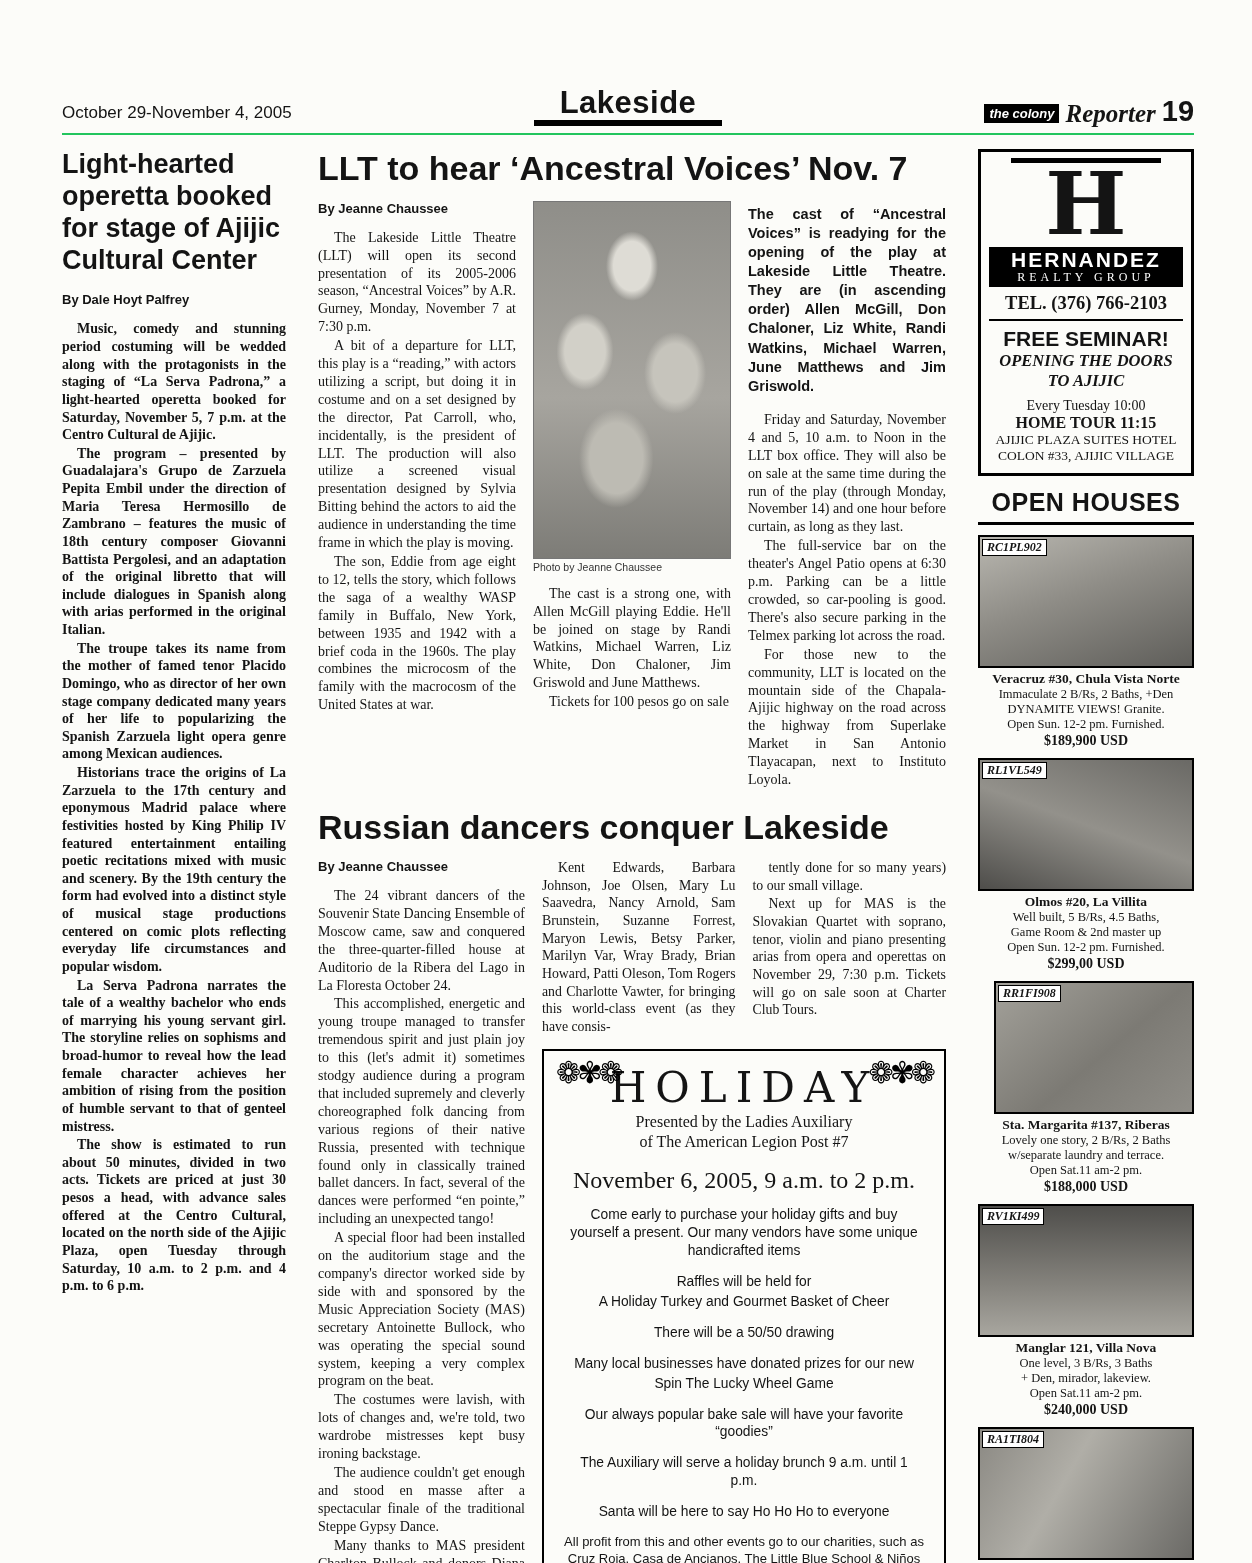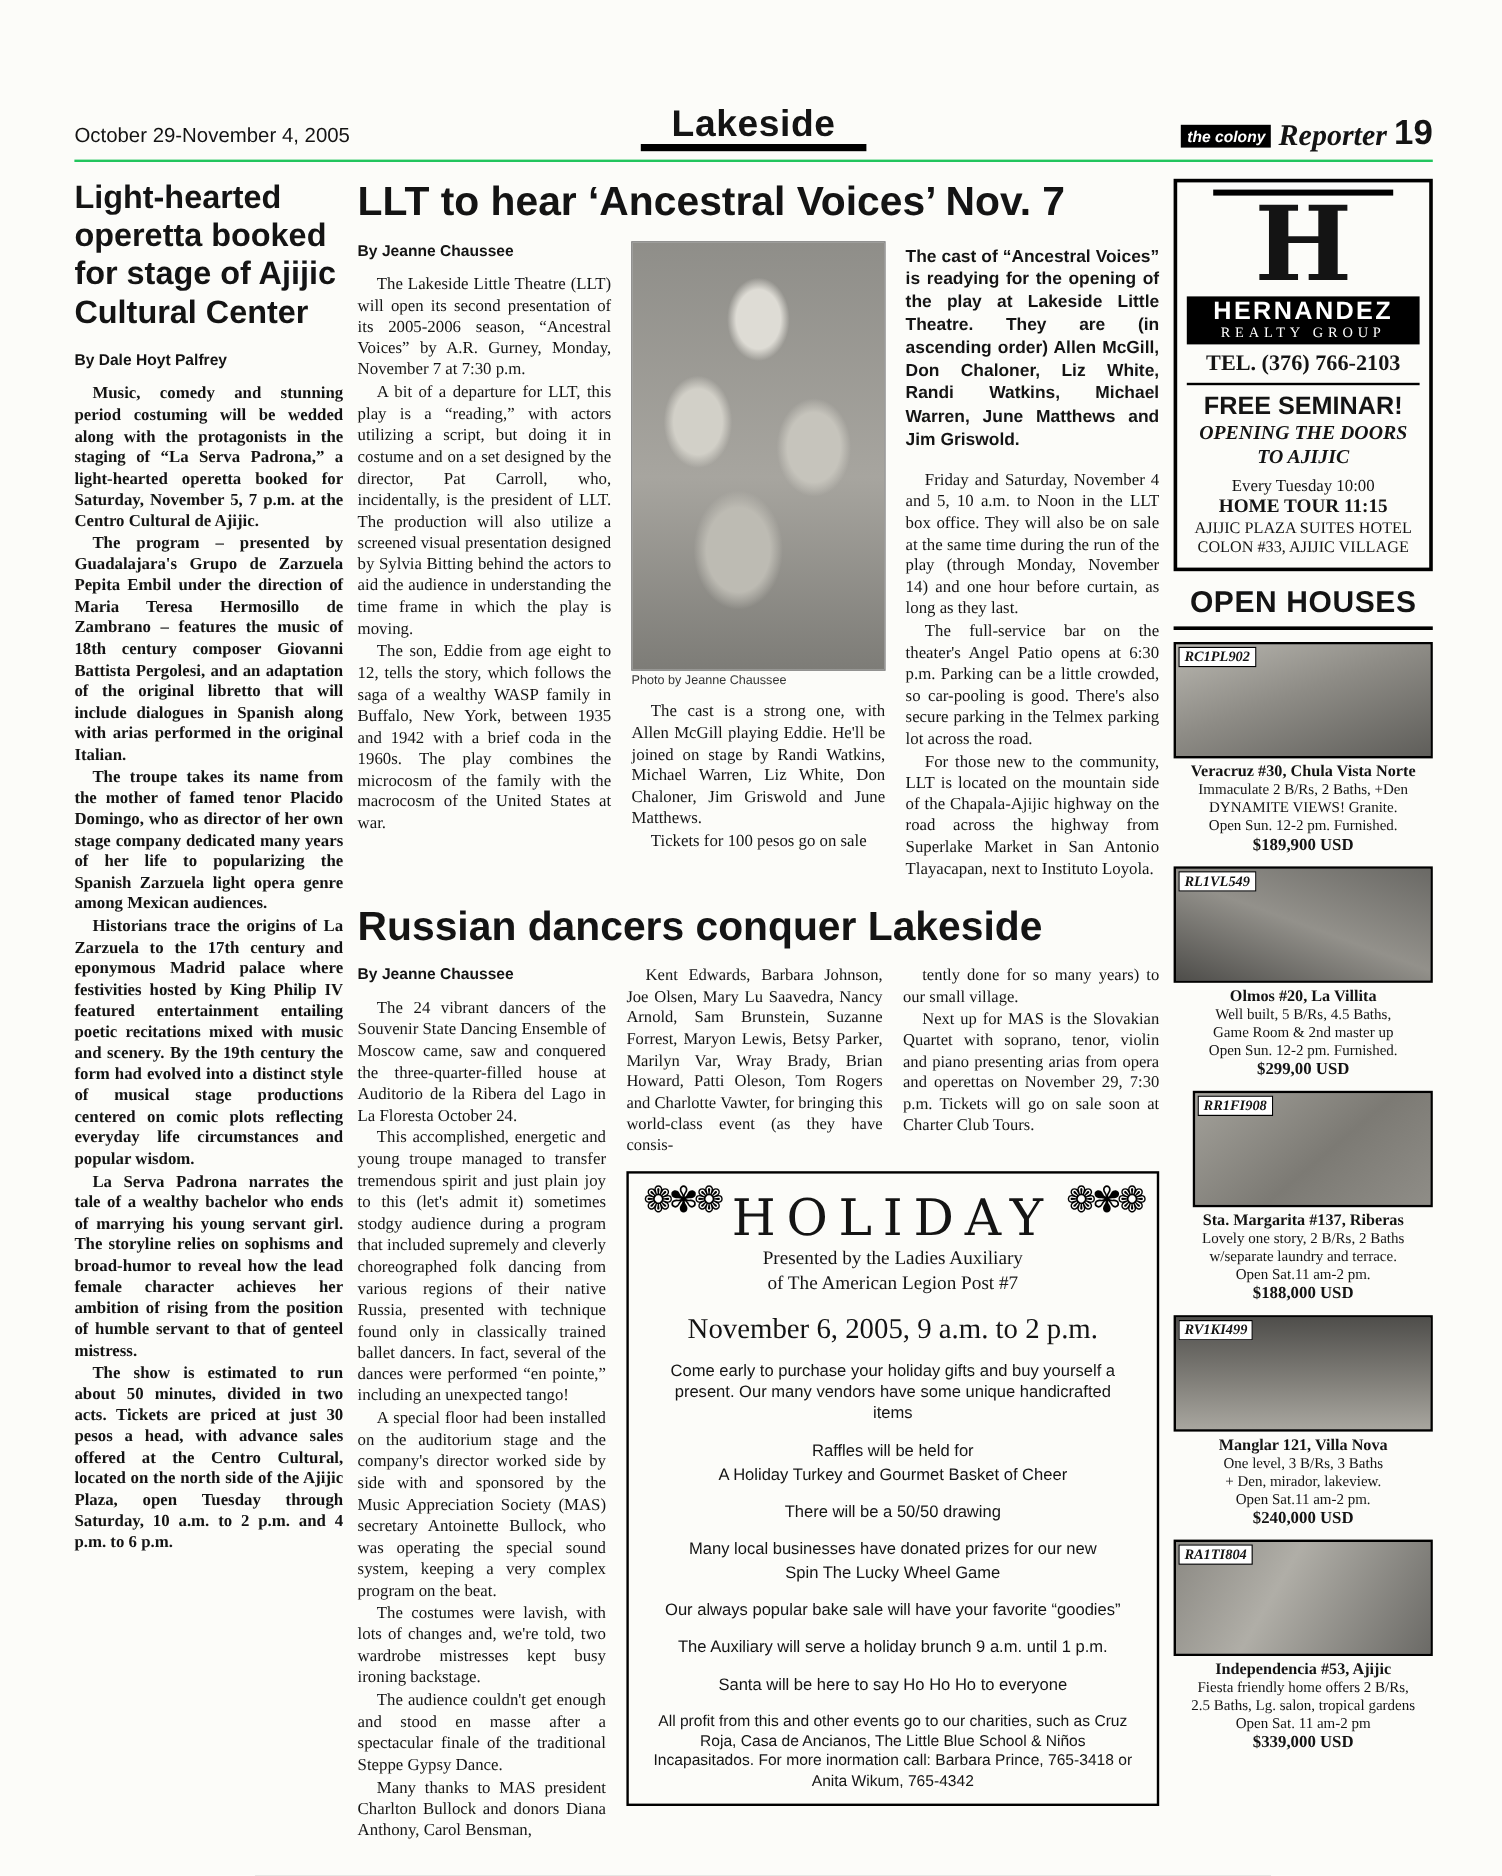--- a/index.html
+++ b/index.html
@@ -19,21 +19,21 @@
   .pg-section {
     display:inline-block; font-family:"Liberation Sans",sans-serif; font-weight:bold;
     font-size:31px; letter-spacing:.5px; line-height:1; border-bottom:6px solid #000; padding:0 26px 2px;
   }
   .pg-right { text-align:right; display:flex; justify-content:flex-end; align-items:flex-end; gap:6px; }
   .colony-tag { background:#000; color:#fff; font-family:"Liberation Sans",sans-serif; font-weight:bold; font-style:italic; font-size:13px; padding:2px 5px; margin-bottom:3px; }
   .reporter { font-weight:bold; font-style:italic; font-size:25px; line-height:1; }
   .pg-num { font-family:"Liberation Sans",sans-serif; font-weight:bold; font-size:29px; line-height:1; }
 
   
-  .content { display:flex; gap:12px; margin-top:14px; flex:1; min-height:0; }
+  .content { display:flex; gap:32px; margin-top:14px; flex:1; min-height:0; }
   .col-left  { width:224px; flex:none; }
   .col-center{ flex:1; min-width:0; }
   .col-right { width:216px; flex:none; }
 
   
   .op-title { font-family:"Liberation Sans",sans-serif; font-weight:bold; font-size:27px; line-height:1.18; margin-bottom:16px; }
   .byline { font-family:"Liberation Sans",sans-serif; font-weight:bold; font-size:13px; margin-bottom:13px; }
   .op-body p { font-size:14px; font-weight:bold; line-height:1.26; text-align:justify; text-indent:15px; margin-bottom:1px; }
 
   
@@ -81,21 +81,21 @@
   .hdz-name { font-family:"Liberation Sans",sans-serif; font-weight:bold; font-size:21px; letter-spacing:2px; line-height:1.05; }
   .hdz-group { font-size:12px; letter-spacing:4px; line-height:1.1; }
   .hdz-tel { font-weight:bold; font-size:18.5px; padding:6px 0 5px; border-bottom:2px solid #000; margin:0 2px; }
   .hdz-free { font-family:"Liberation Sans",sans-serif; font-weight:bold; font-size:21px; padding-top:6px; }
   .hdz-doors { font-weight:bold; font-style:italic; font-size:16.5px; line-height:1.2; }
   .hdz-tues { font-size:14px; margin-top:7px; }
   .hdz-tour { font-weight:bold; font-size:16px; }
   .hdz-hotel, .hdz-addr { font-size:13.5px; line-height:1.25; }
   .open-houses { font-family:"Liberation Sans",sans-serif; font-weight:bold; font-size:25px; text-align:center; border-bottom:3px solid #000; margin:12px 0 10px; padding-bottom:5px; letter-spacing:.5px; }
   .listing { margin-bottom:9px; text-align:center; }
-  .listing-photo { position:relative; border:2px solid #000; height:97px; }
+  .listing-photo { position:relative; border:2px solid #000; height:133px; }
   .ph-a { background:linear-gradient(160deg,#b9b7b0 0%,#8e8c86 45%,#5f5e5a 100%); }
   .ph-b { background:linear-gradient(200deg,#6a6965 0%,#93918b 50%,#4e4d4a 100%); }
   .ph-c { background:linear-gradient(140deg,#a3a19a 0%,#7c7a74 55%,#8f8d87 100%);margin-left:16px; }
   .ph-d { background:linear-gradient(180deg,#4f4e4b 0%,#84827c 60%,#a8a69f 100%); }
   .ph-e { background:linear-gradient(120deg,#8b8983 0%,#b0aea7 40%,#6b6a66 100%); }
   .listing-code { position:absolute; top:2px; left:2px; background:#fff; border:1px solid #000; font-style:italic; font-weight:bold; font-size:12px; padding:0 4px; }
   .listing-name { font-weight:bold; font-size:13.5px; margin-top:3px; line-height:1.15; }
   .listing-desc { font-size:12.5px; line-height:1.2; }
   .listing-price { font-weight:bold; font-size:14px; line-height:1.25; }
 </style>

